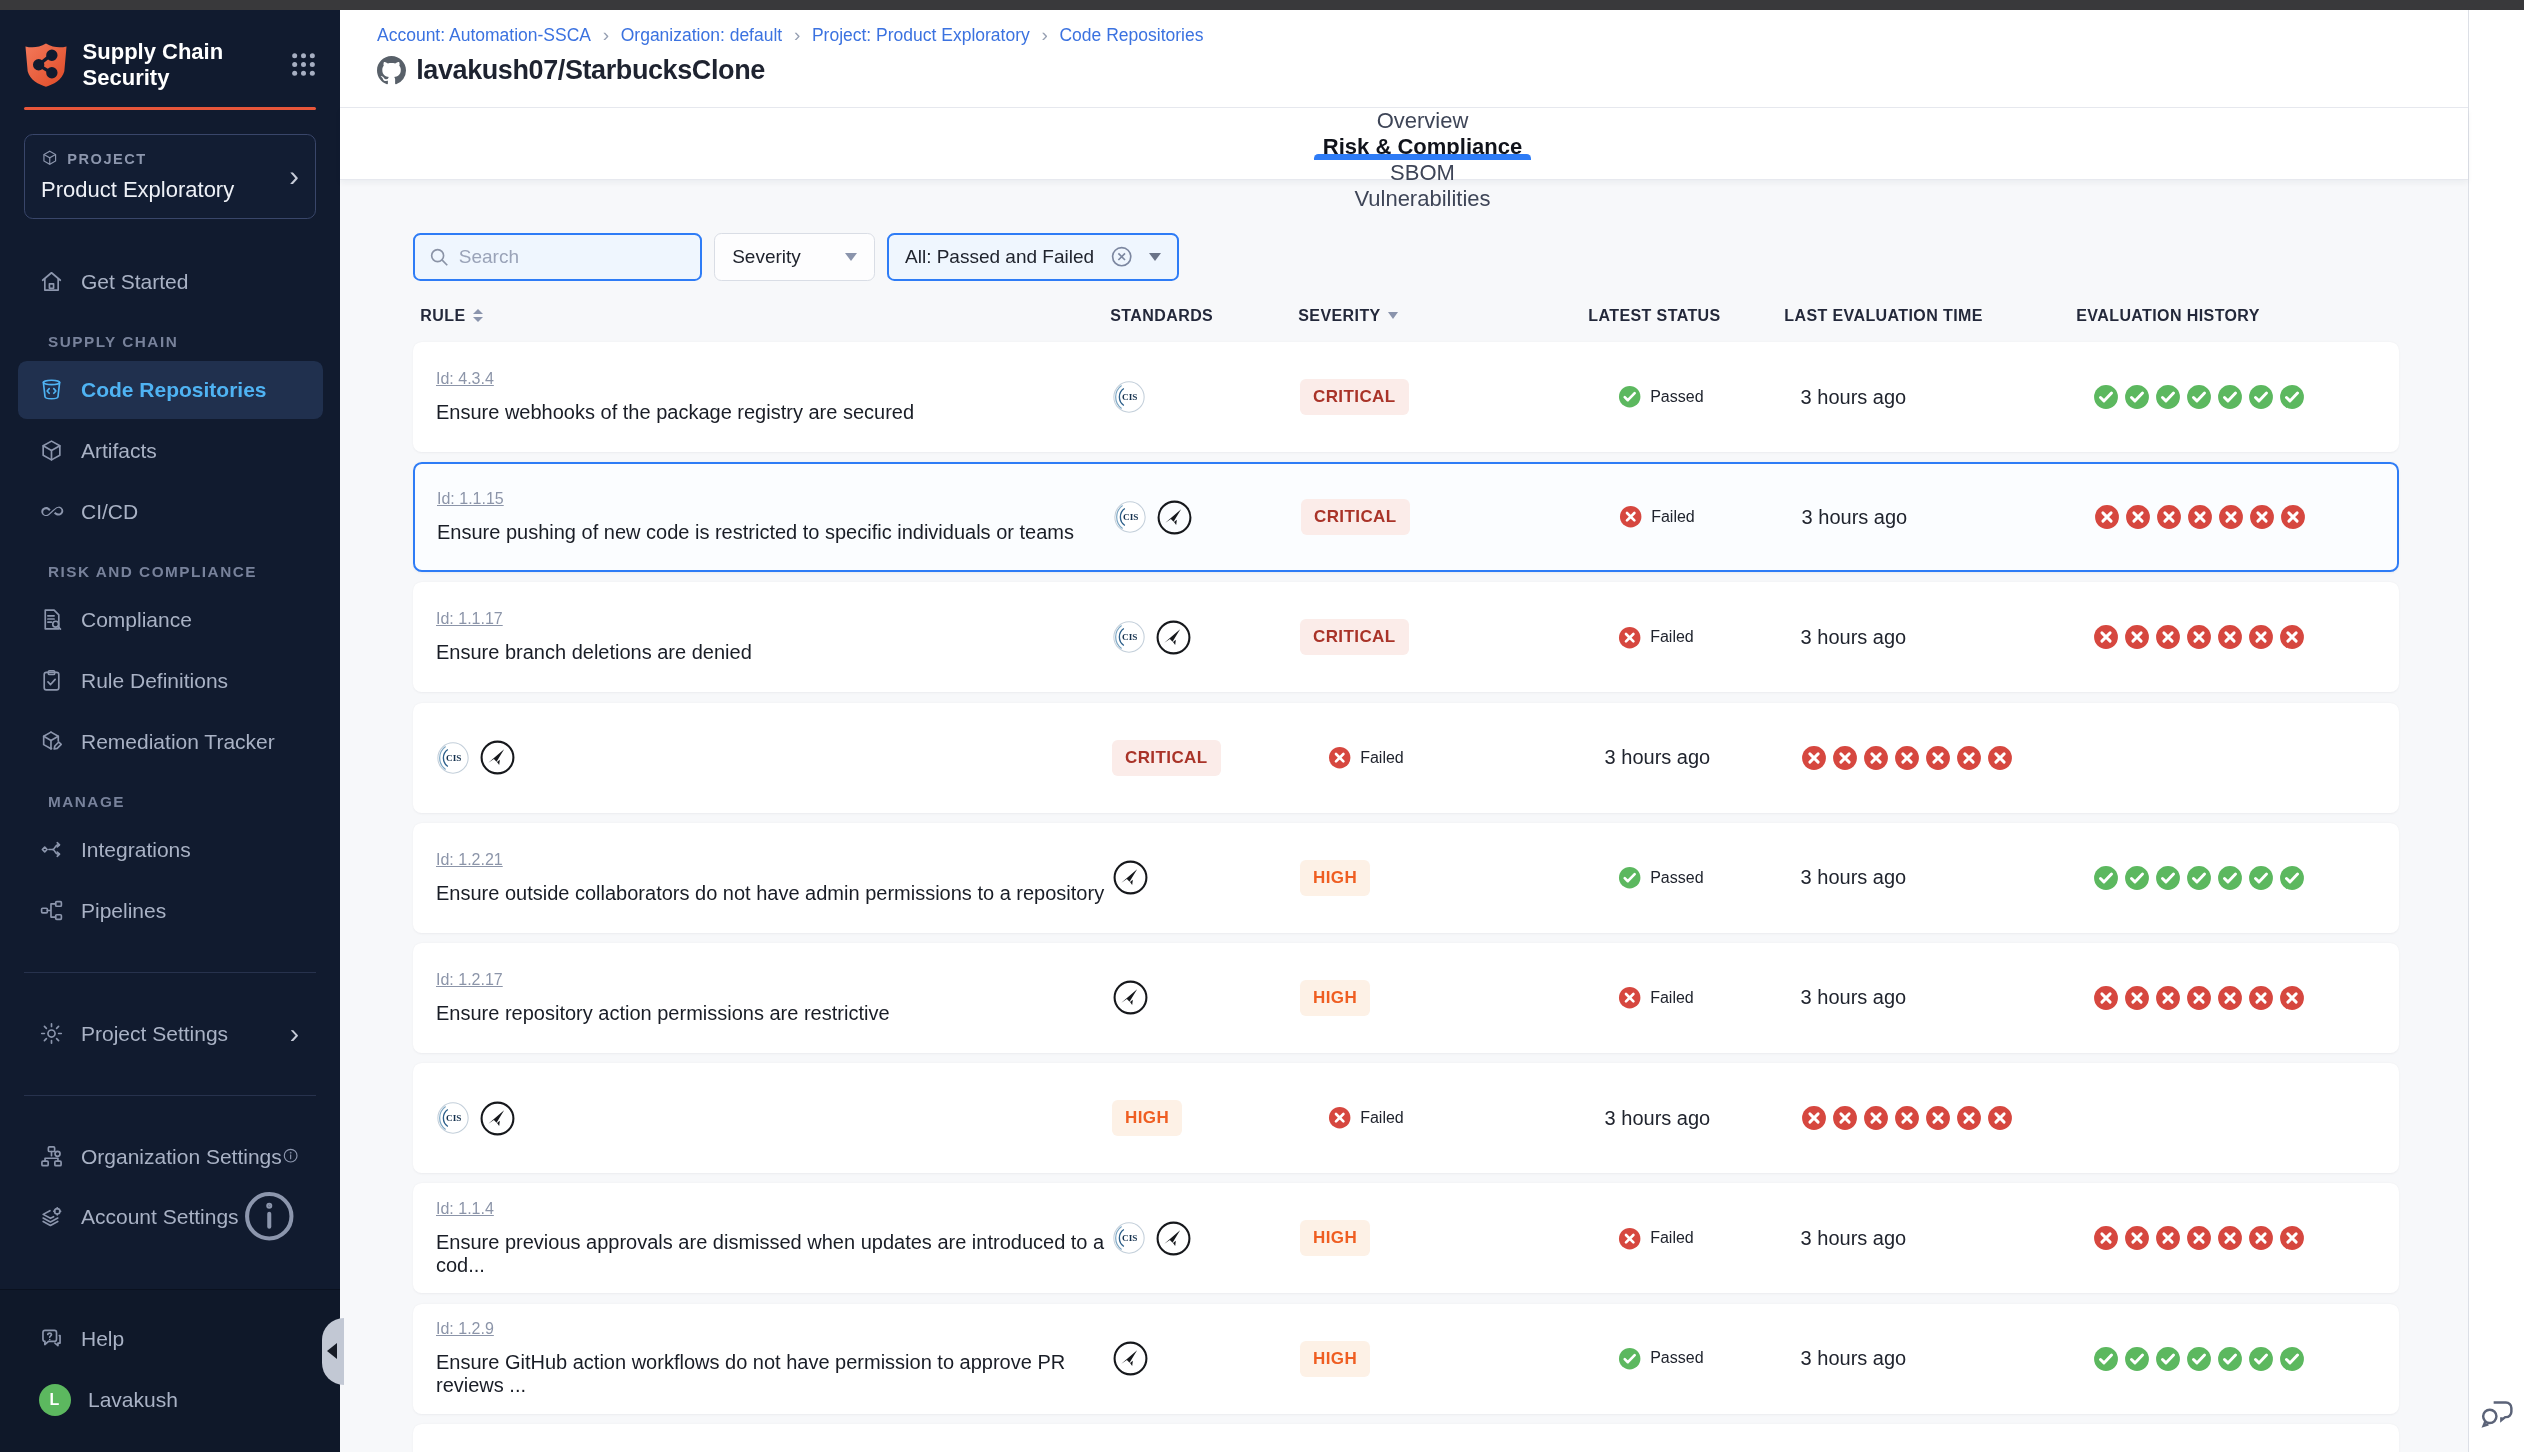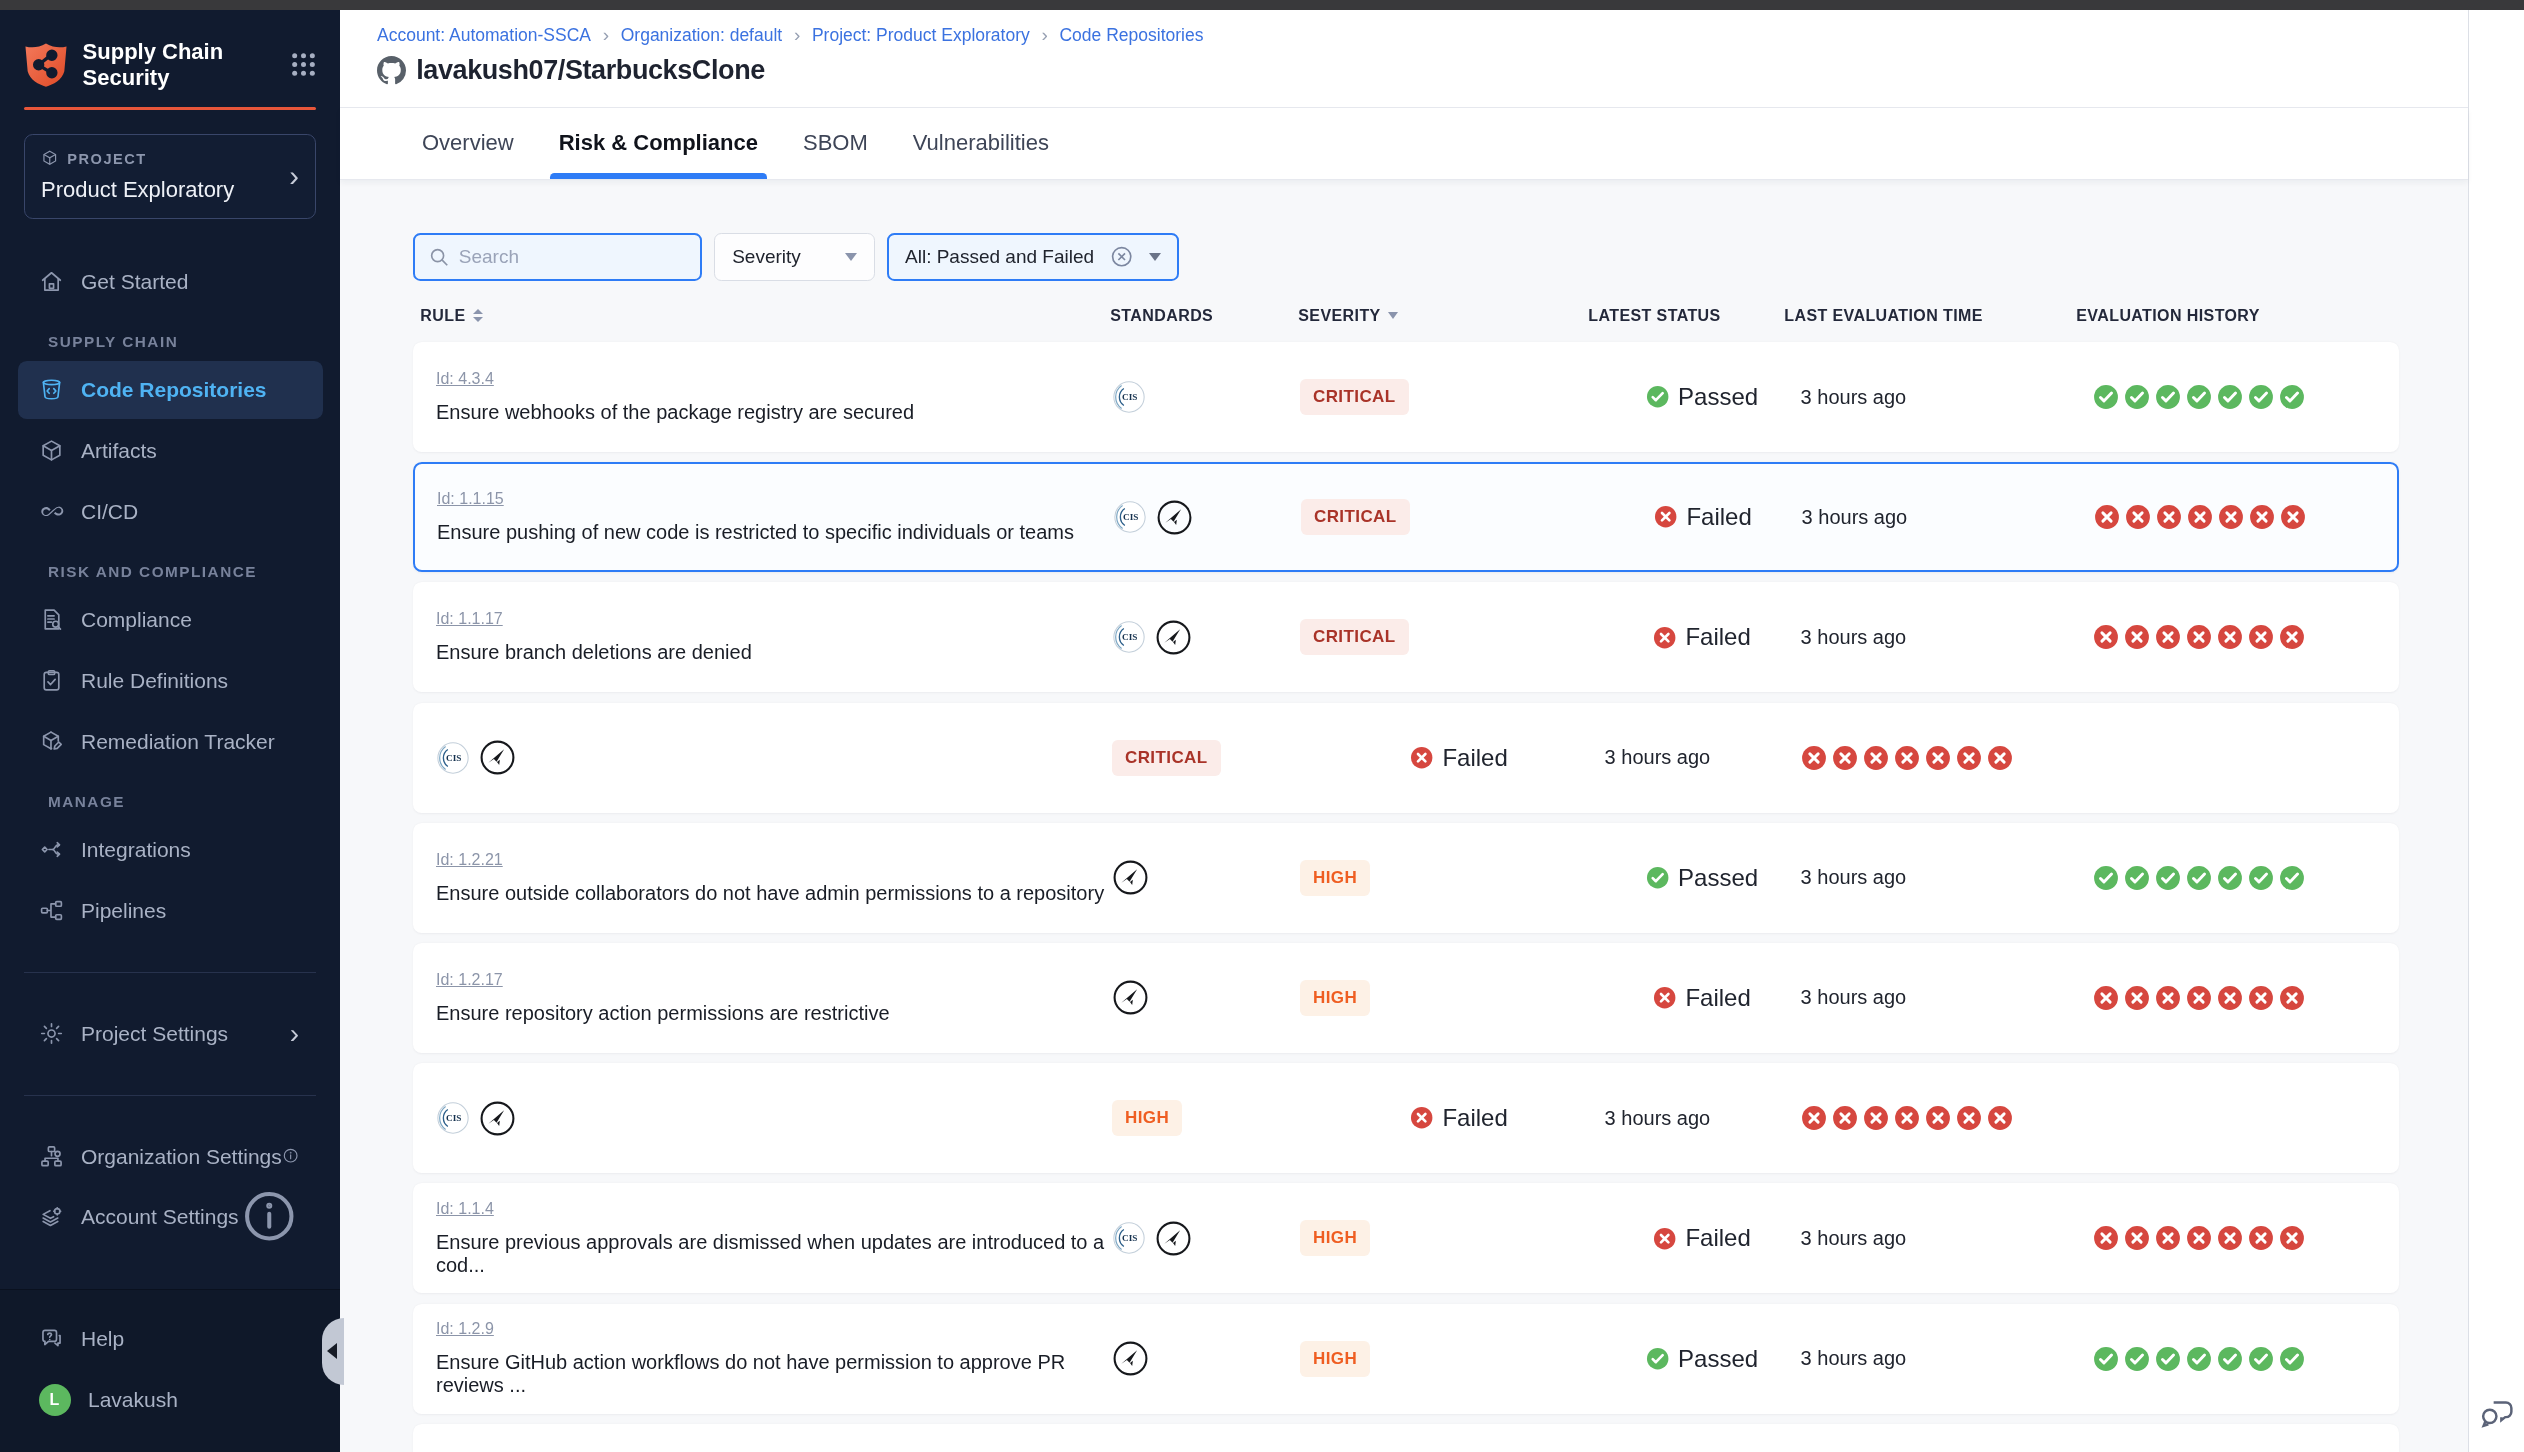--- a/index.html
+++ b/index.html
@@ -50,21 +50,21 @@
   
   .main { flex:1; display:flex; flex-direction:column; min-width:0; }
   .page-header { background:#fff; height:98px; border-bottom:1.5px solid #E7E9EF; padding:14.6px 0 0 37px; }
   .breadcrumb { display:flex; align-items:center; gap:11.7px; font-size:17.5px; }
   .crumb { color:#3B72E0; cursor:pointer; }
   .crumb-sep { color:#97A0B3; font-size:19px; }
   .title-row { display:flex; align-items:center; gap:10.2px; margin-top:8.8px; }
   .gh-icon { width:29px; height:29px; color:#586069; }
   .page-title { font-size:27px; font-weight:700; color:#1E2330; letter-spacing:-0.4px; }
   .page-tabs { background:#fff; height:72px; display:flex; align-items:center; padding-left:82px;
-    border-bottom:1.5px solid #E7E9EF; box-shadow:0 2.9px 5.8px rgba(20,30,60,0.05); position:relative; z-index:2; }
+    border-bottom:1.5px solid #E7E9EF; box-shadow:0 2.9px 5.8px rgba(20,30,60,0.05); position:relative; z-index:2;flex-direction:column; }
   .tab { position:relative; height:100%; display:flex; align-items:center; margin-right:45px;
     font-size:22px; color:#3E4557; cursor:pointer; }
   .tab.active { color:#10131B; font-weight:700; }
   .tab.active::after { content:""; position:absolute; left:-8.8px; right:-8.8px; bottom:0;
     height:5.8px; background:#2E7CF6; border-radius:4.4px 4.4px 0 0; }
 
   .content { flex:1; background:#F7F8FA; overflow:hidden; padding:53px 69px 0 73px; }
   .filter-row { display:flex; align-items:center; gap:11.7px; }
   .search-box { width:289px; height:48px; background:#EFF6FE; border:2.2px solid #2E7CF6;
     border-radius:7.3px; display:flex; align-items:center; padding:0 13px; gap:8.8px; }
@@ -97,21 +97,21 @@
   .rule-cell { display:flex; flex-direction:column; gap:13px; }
   .rule-id { font-size:16px; color:#8C95A9;text-decoration:underline; }
   .rule-text { font-size:20px; color:#191D26; }
   .std-cell { display:flex; align-items:center; gap:8.8px; }
   .cis-ic { width:34px; height:34px; }
   .plane-ic { width:37px; height:37px; }
   .badge { display:inline-block; font-size:17px; font-weight:700; letter-spacing:0.4px;
     padding:8px 13px; border-radius:5.8px; justify-self:start; }
   .badge.CRITICAL { color:#A93328; background:#FBECE9; }
   .badge.HIGH { color:#EF5E22; background:#FDF1E6; }
-  .status-cell { display:flex; align-items:center; gap:8.8px; margin-left:28px; font-size:24px; color:#20242E;justify-content:center; }
+  .status-cell { display:flex; align-items:center; gap:8.8px; margin-left:28px; font-size:16px; color:#20242E; }
   .status-ic { width:23.4px; height:23.4px; flex-shrink:0; }
   .time-cell { font-size:20px; color:#20242E; margin-left:14.6px; }
   .hist-cell { display:flex; align-items:center; gap:5.1px; margin-left:14.6px; }
   .hist-ic { width:26px; height:26px; }
 
   
   .rail { width:57px; background:#FFFFFF; border-left:1.5px solid #DCDFE6; position:relative; flex-shrink:0; }
   .chat-ic { position:absolute; bottom:22px; left:10.2px; width:37px; height:37px; color:#5B6378; cursor:pointer; }
 </style>
 </head>

